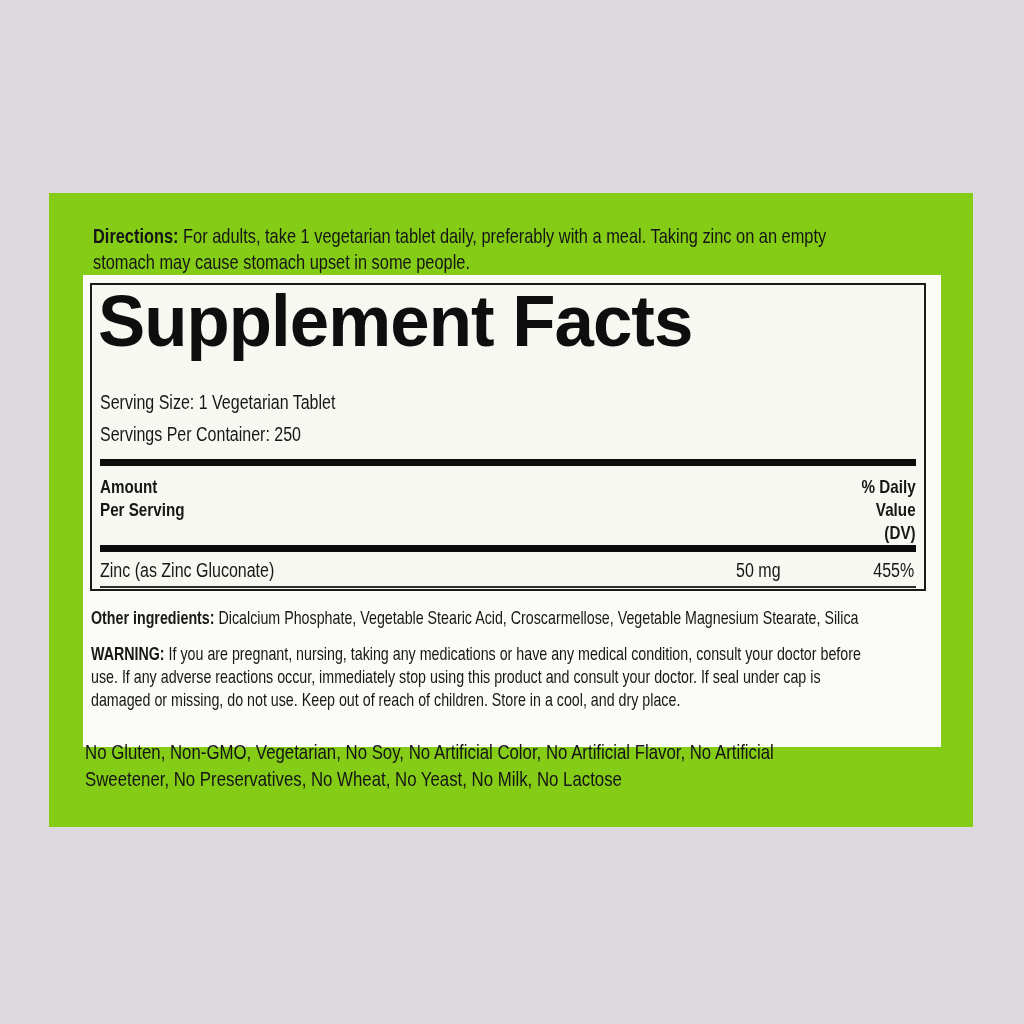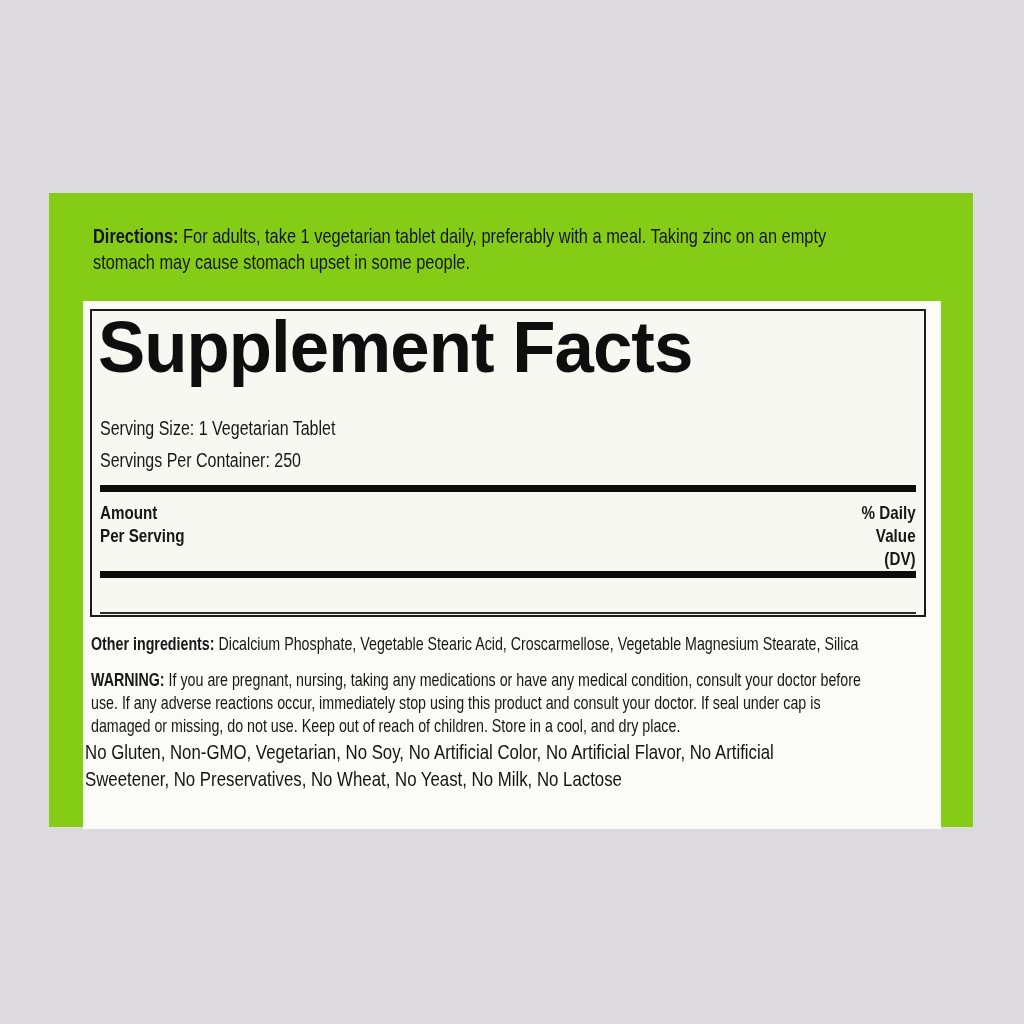--- a/index.html
+++ b/index.html
@@ -25,22 +25,22 @@
     line-height: 26px;
     white-space: nowrap;
     transform: scaleX(0.78);
     transform-origin: 0 0;
     color: #151515;
   }
   .directions b { font-weight: bold; }
   
   .label {
     position: absolute;
-    left: 34px; top: 108px;
-    width: 858px; height: 528px;
+    left: 34px; top: 82px;
+    width: 858px; height: 472px;
     background: #fbfbf7;
   }
   
   .facts-box {
     position: absolute;
     left: 7px; top: 8px;
     width: 836px; height: 308px;
     border: 2px solid #1a1a1a;
     background: #f8f8f2;
   }
@@ -177,20 +177,25 @@
       </div>
 
       <div class="hdr-right">
         <div>% Daily</div>
         <div>Value</div>
         <div>(DV)</div>
       </div>
 
       <div class="bar bar-bottom"></div>
 
+      <div class="nutrient-row">
+        <span class="name">Zinc (as Zinc Gluconate)</span>
+        <span class="amount">50 mg</span>
+        <span class="dv">455%</span>
+      </div>
 
       <div class="thin-rule"></div>
     </div>
 
     <div class="other-ing"><b>Other ingredients:</b> <span>Dicalcium Phosphate, Vegetable Stearic Acid, Croscarmellose, Vegetable Magnesium Stearate, Silica</span></div>
 
     <div class="warning">
       <div><b>WARNING:</b> <span>If you are pregnant, nursing, taking any medications or have any medical condition, consult your doctor before</span></div>
       <div>use. If any adverse reactions occur, immediately stop using this product and consult your doctor. If seal under cap is</div>
       <div>damaged or missing, do not use. Keep out of reach of children. Store in a cool, and dry place.</div>

